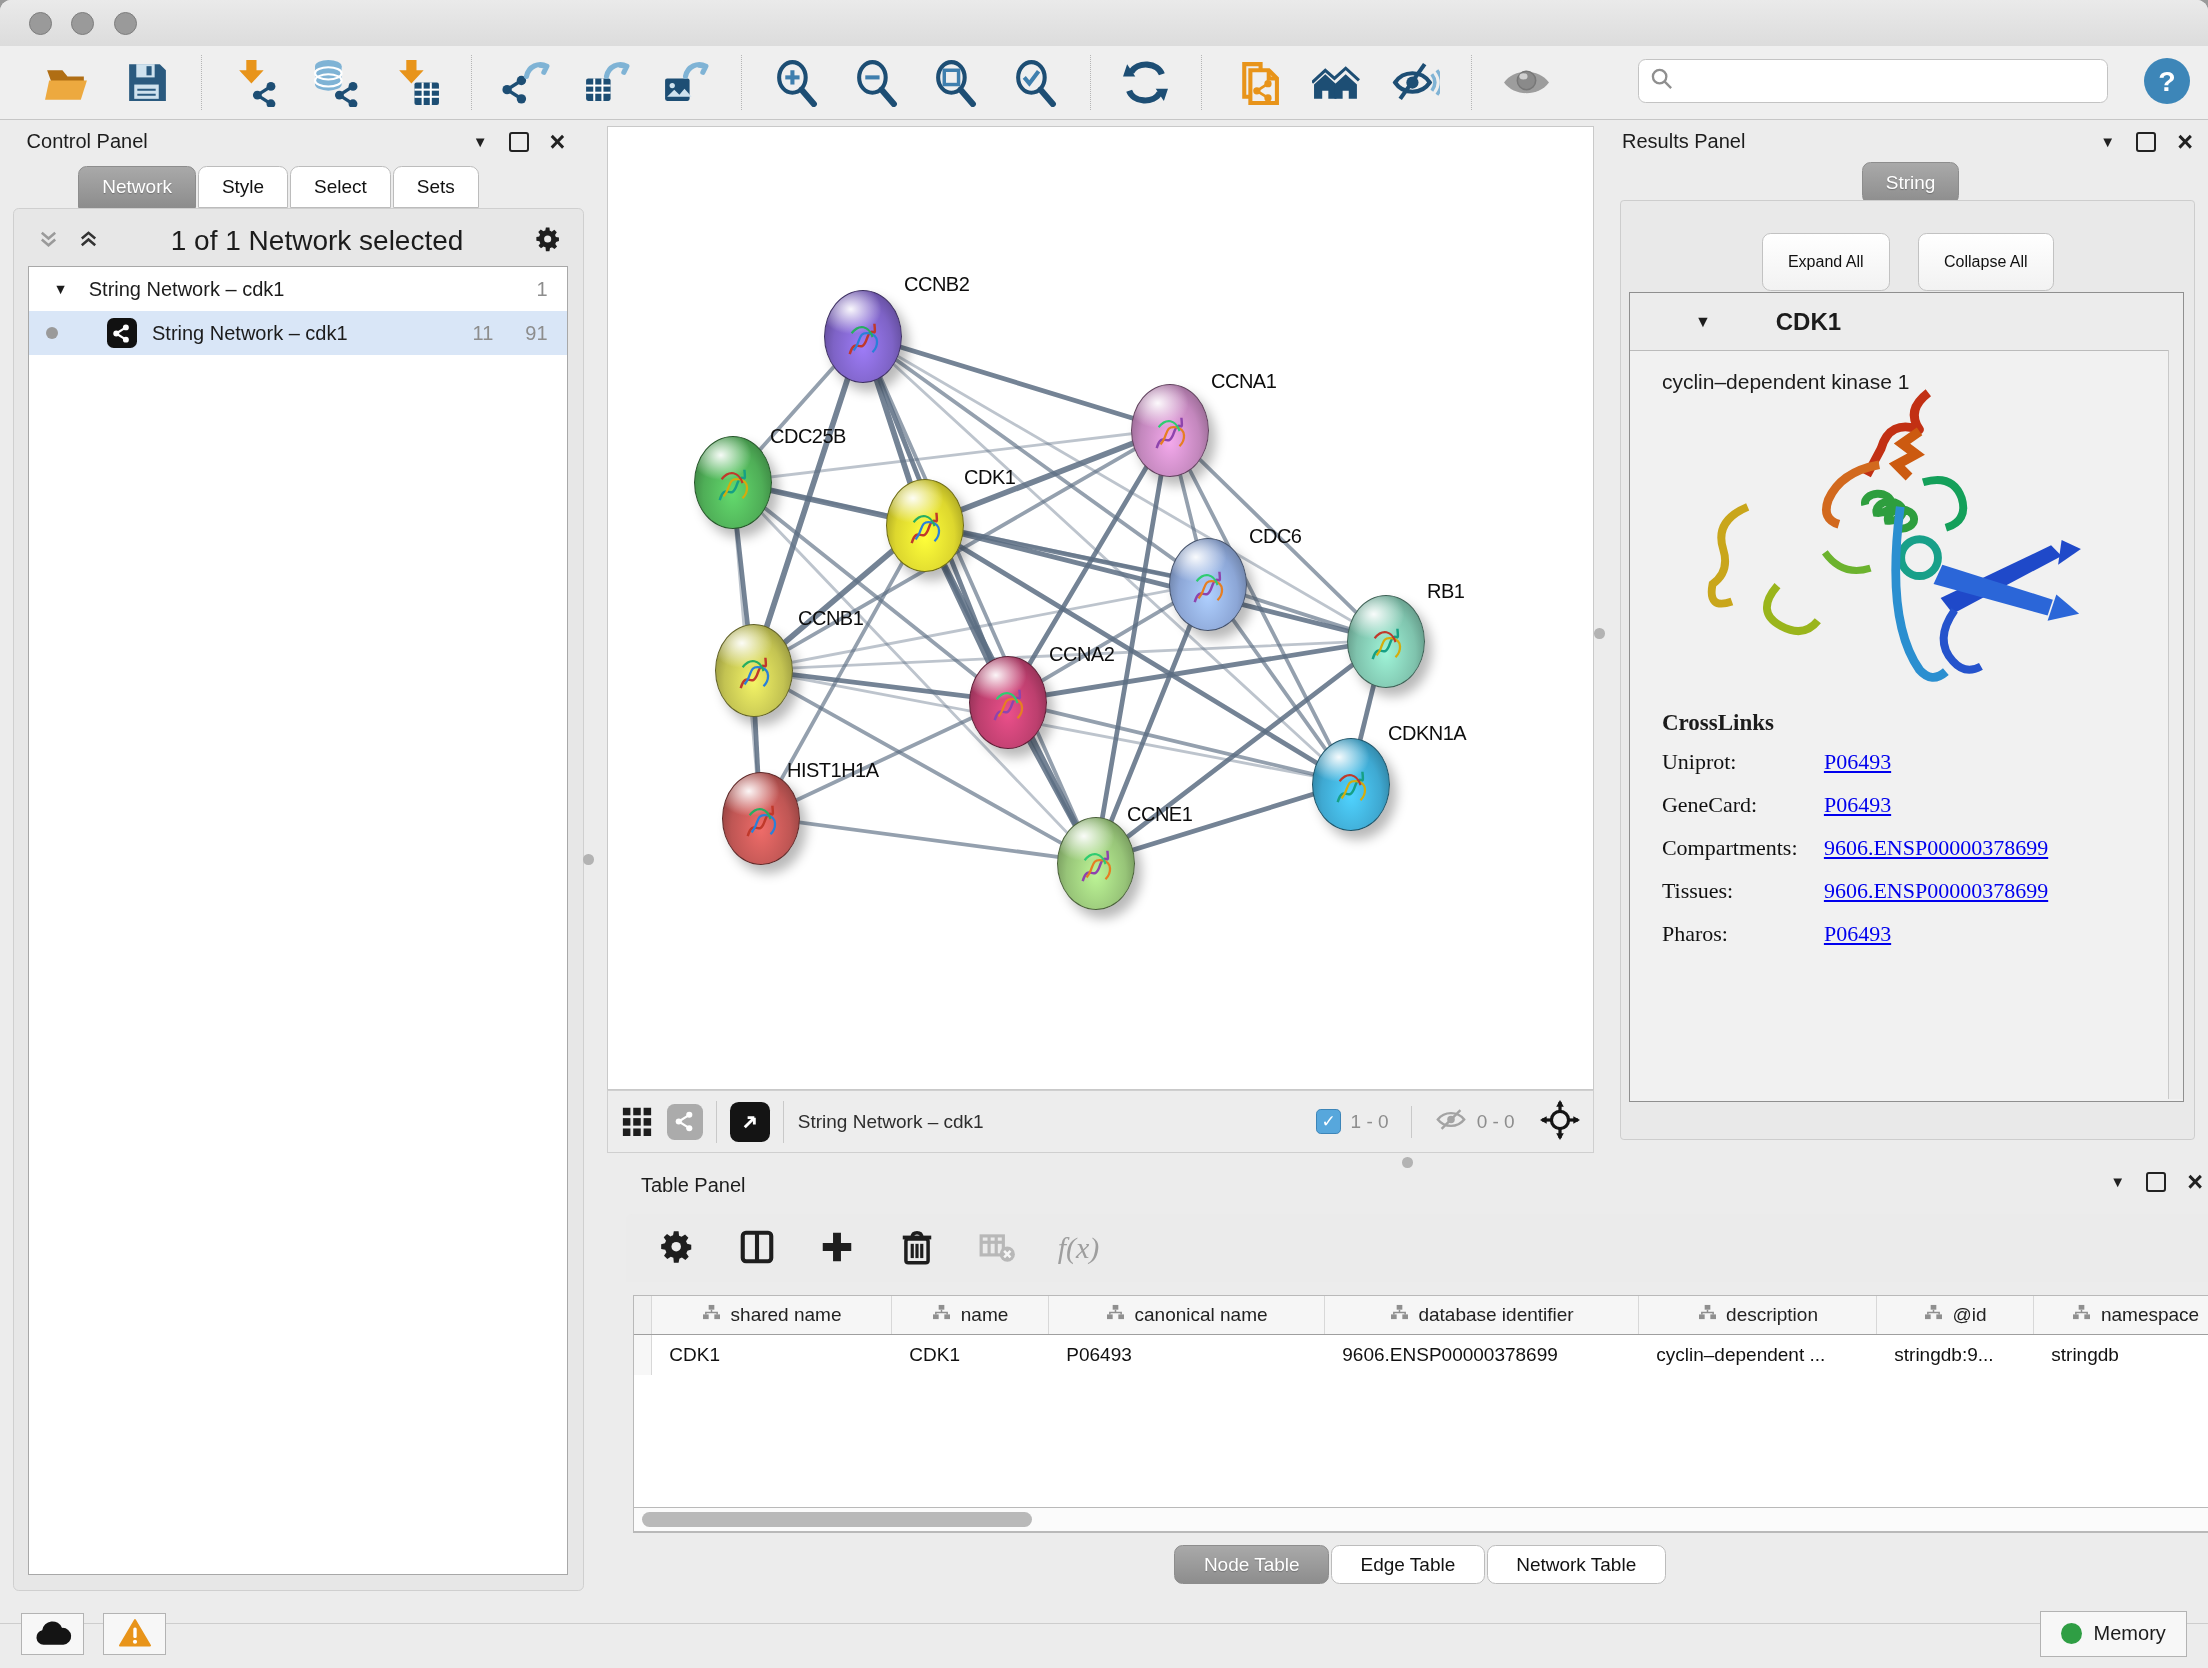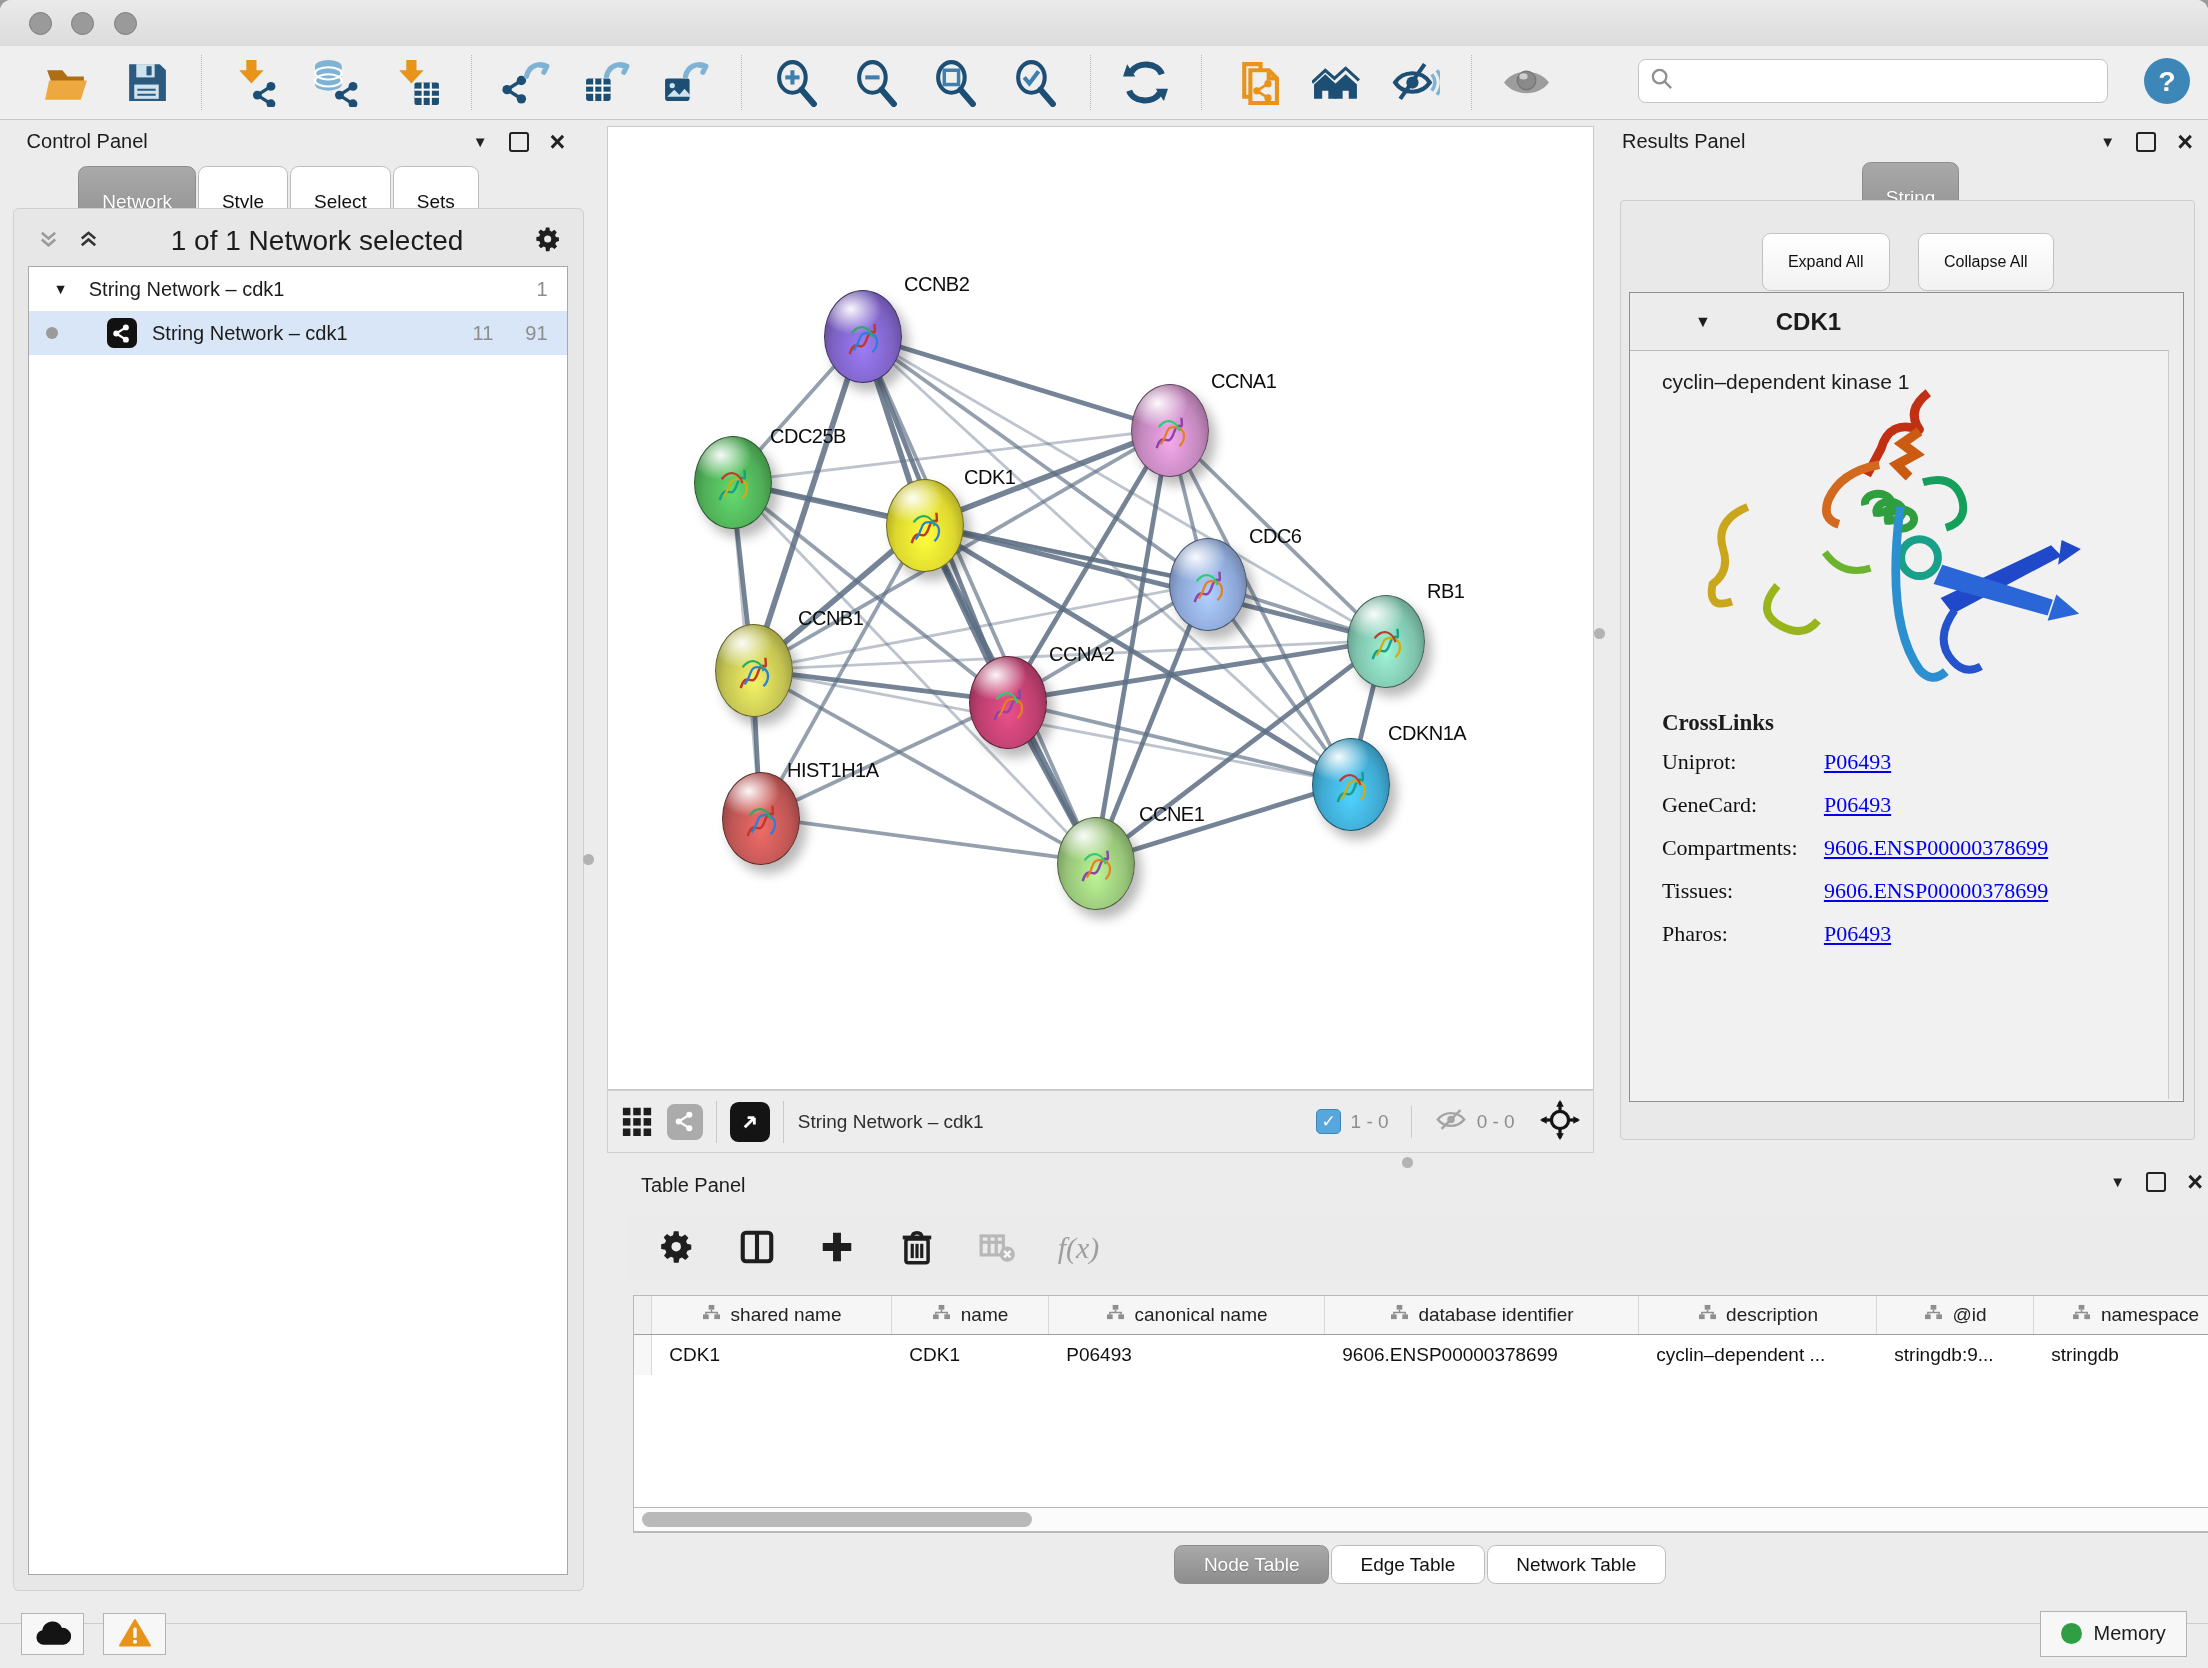--- a/index.html
+++ b/index.html
@@ -23,21 +23,21 @@
     border:1.9px solid #c3c3c3;border-radius:7.6px;display:flex;align-items:center;padding-left:11.4px;box-sizing:border-box;}
   .searchbox input{border:none;outline:none;font-size:19px;flex:1;background:transparent;margin-left:9.5px;font-family:"Liberation Sans",sans-serif;}
   .helpbtn{position:absolute;left:2144px;top:12.4px;width:46px;height:46px;border-radius:50%;
     background:#3d86b8;color:#fff;font-size:28.5px;font-weight:bold;display:flex;align-items:center;justify-content:center;}
   
   .panel-title{font-size:20px;color:#1c1c1c;}
   .panel-ctrls{position:absolute;top:5.7px;display:flex;align-items:center;gap:21px;}
   .pc-min{font-size:15px;color:#222;}
   .pc-float{width:16px;height:16px;border:2.4px solid #222;border-radius:2.9px;}
   .pc-close{font-size:27px;font-weight:bold;color:#222;line-height:16px;}
-  .tab{display:inline-block;padding:24px 23px;background:#fff;border:1px solid #bcbcbc;
+  .tab{display:inline-block;padding:9px 23px;background:#fff;border:1px solid #bcbcbc;
     border-radius:8.6px 8.6px 0 0;font-size:19px;color:#111;margin-right:1.9px;}
   .tab.active{background:linear-gradient(#a9a9a9,#8d8d8d);color:#fff;border-color:#8d8d8d;
     text-shadow:0 1px 1px rgba(0,0,0,.25);}
   button.soft{background:linear-gradient(#ffffff,#f2f2f2);border:1px solid #c2c2c2;border-radius:8.6px;
     font-size:16px;padding:19px 25px;color:#111;font-family:Liberation Sans, sans-serif;}
   
   .control-panel{position:absolute;left:13.3px;top:126px;width:569px;height:1484px;}
   .cp-inner{position:absolute;left:0;top:82px;width:569px;height:1381px;background:#e7e7e7;
     border:1px solid #cfcfcf;border-radius:5.7px;}
   .cp-statusrow{position:absolute;left:0;top:15px;width:100%;height:34px;display:flex;align-items:center;}
@@ -488,21 +488,21 @@
           </svg>
         </div>
         <div class="nlabel" style="left: 179px; top: 632px;">HIST1H1A</div>
         <div class="node" style="left: 449px; top: 690px; background: radial-gradient(62% 42% at 34% 20%, rgba(255, 255, 255, 0.95), rgba(255, 255, 255, 0) 65%), radial-gradient(at 50% 62%, rgb(189, 245, 150), rgb(151, 196, 120) 55%, rgb(94, 122, 74) 96%); border: 1px solid rgb(76, 98, 60); box-shadow: rgba(0, 0, 0, 0.28) 6.7px 8.6px 11.4px;">
           <svg width="38" height="48" viewBox="0 0 40 50">
     <path d="M6 42 C12 22 18 44 24 26 S34 30 32 10" fill="none" stroke="#8e44ad" stroke-width="2.6"></path>
     <path d="M10 38 C18 30 14 18 26 20 S36 34 30 40" fill="none" stroke="#e67e22" stroke-width="2.4"></path>
     <path d="M8 20 C16 10 26 12 30 24" fill="none" stroke="#2ecc71" stroke-width="2.2"></path>
           </svg>
         </div>
-        <div class="nlabel" style="left: 531px; top: 676px; text-align: right;">CCNE1</div>
+        <div class="nlabel" style="left: 519px; top: 676px; text-align: right;">CCNE1</div>
       </div>
   </div>
 
   <div class="netfooter">
     <span>
       <svg width="32" height="32" viewBox="0 0 34 34">
           <g fill="#1e1e1e">
             <rect x="2" y="4" width="8" height="8"></rect>
             <rect x="13" y="4" width="8" height="8"></rect>
             <rect x="24" y="4" width="8" height="8"></rect>

